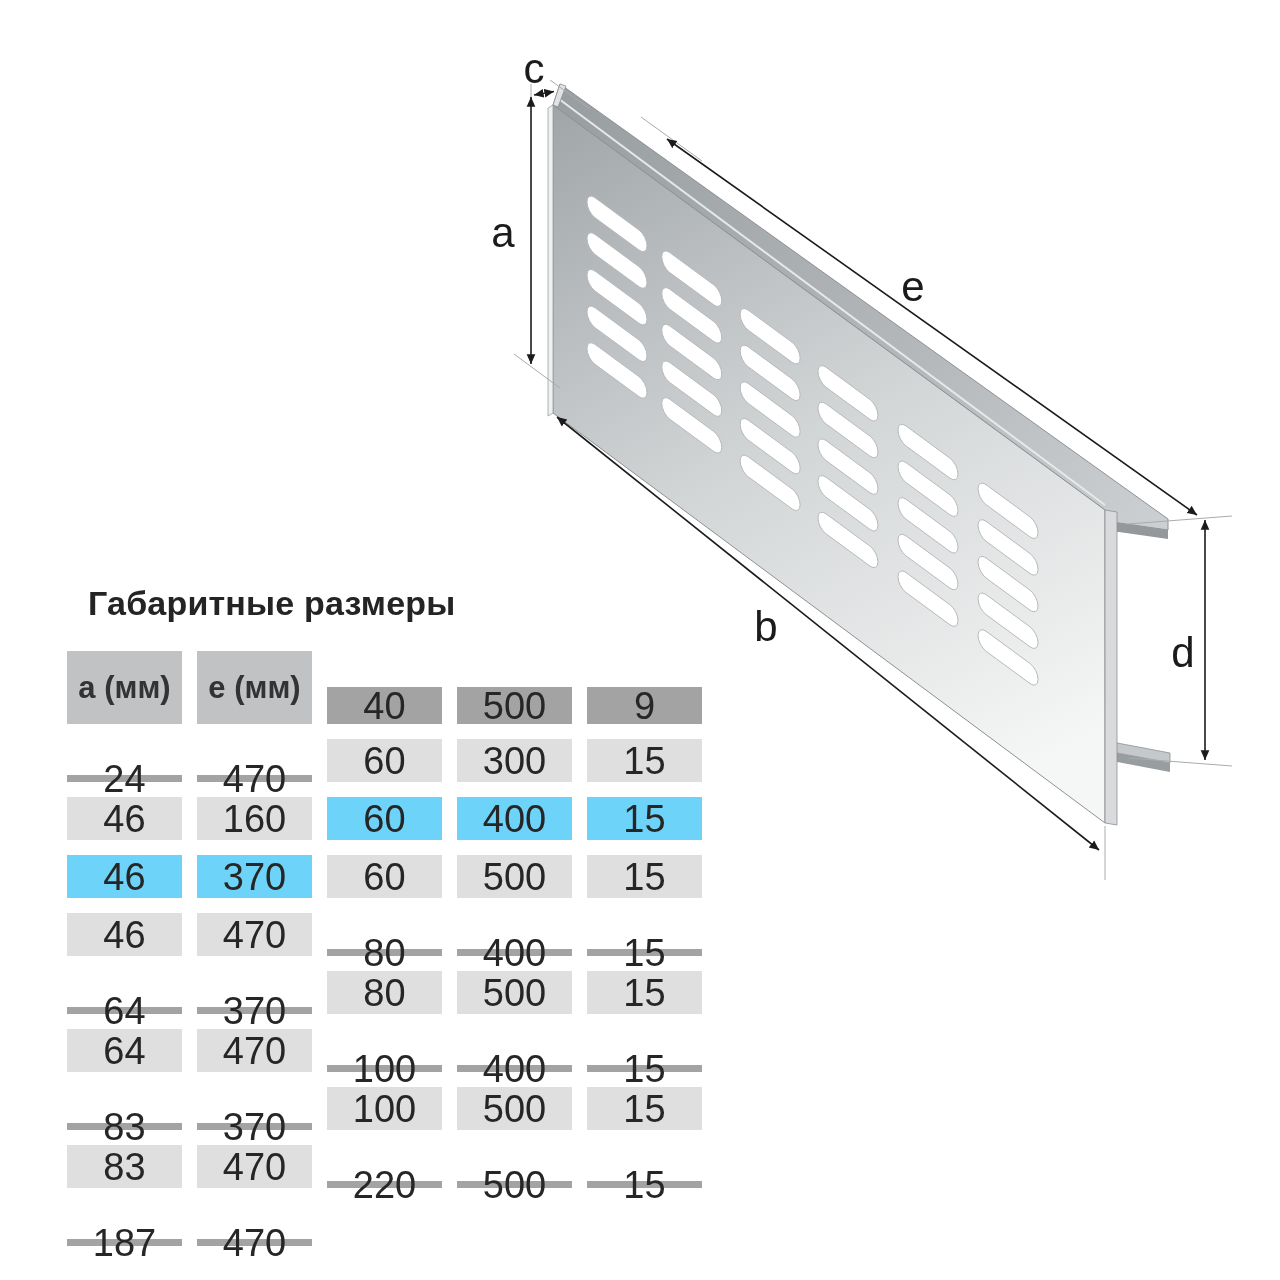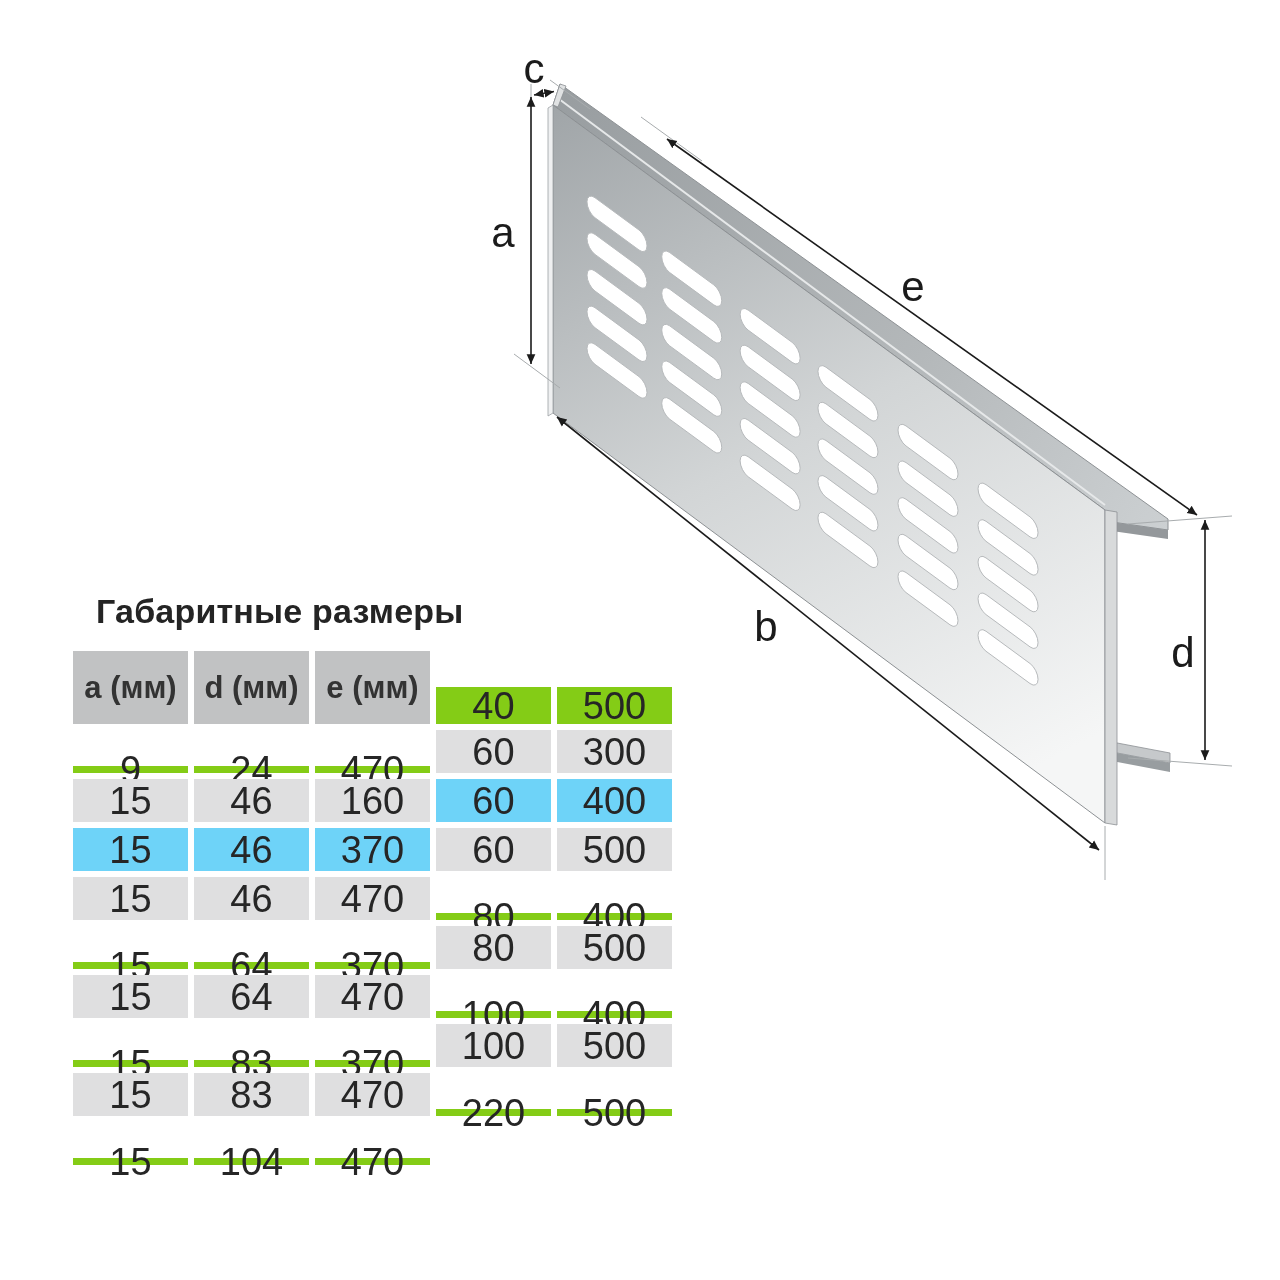--- a/index.html
+++ b/index.html
@@ -2,37 +2,37 @@
 <html style="--hl: #6ed3f8;"><head>
 <meta charset="utf-8">
 <style>
   html,body{margin:0;padding:0;background:#ffffff;}
   body{width:1280px;height:1280px;position:relative;overflow:hidden;
        font-family:"Liberation Sans", sans-serif;}
   .stage{position:absolute;inset:0;}
   svg{position:absolute;left:0;top:0;}
 
   .page-title{
-    position:absolute;left:84px;top:580px;margin:12px;
+    position:absolute;left:84px;top:580px;margin:4px;
     font-size:34px;font-weight:700;color:#242424;letter-spacing:.2px;
   }
 
   .dims-table{
-    position:absolute;left:73px;top:651px;
+    position:absolute;left:67px;top:651px;
     display:grid;
     grid-template-columns:repeat(5,115px);
     grid-template-rows:73px repeat(9,43px);
-    gap:6px;
+    gap:15px;
   }
   .cell{
     display:flex;align-items:center;justify-content:center;
     color:#262626;font-size:38px;line-height:1;
   }
   .cell.head{background:#c1c2c3;font-size:31px;font-weight:700;color:#333;}
-  .cell.light{background:#84cc16;margin-top:36px;}
+  .cell.light{background:#a3a3a3;margin-top:36px;}
   .cell.dark{background:#dfdfe0;}
   .cell.hl{background:var(--hl,#6ed3f8);}
 
   .dim-label{font-size:42px;fill:#1b1b1b;}
   .dimline{stroke:#1b1b1b;stroke-width:1.6;fill:none;}
   .extline{stroke:#a8acae;stroke-width:1;fill:none;}
   .slot{fill:#ffffff;stroke:#b7babc;stroke-width:1;}
 </style>
 </head>
 <body>
@@ -120,21 +120,20 @@
     <text class="dim-label" text-anchor="middle" x="503" y="247">a</text>
     <text class="dim-label" text-anchor="middle" x="913" y="301">e</text>
     <text class="dim-label" text-anchor="middle" x="766" y="641">b</text>
     <text class="dim-label" text-anchor="middle" x="1183" y="667">d</text>
   </svg>
 
   <h2 class="page-title">Габаритные размеры</h2>
 
   <div class="dims-table" id="dims-table">
       <div class="cell head">a (мм)</div>
-      <div class="cell head">d (мм)</div>
       <div class="cell head">e (мм)</div>
       <div class="cell light">40</div>
       <div class="cell light">500</div>
       <div class="cell light">9</div>
       <div class="cell light">24</div>
       <div class="cell light">470</div>
       <div class="cell dark">60</div>
       <div class="cell dark">300</div>
       <div class="cell dark">15</div>
       <div class="cell dark">46</div>
@@ -165,16 +164,16 @@
       <div class="cell light">83</div>
       <div class="cell light">370</div>
       <div class="cell dark">100</div>
       <div class="cell dark">500</div>
       <div class="cell dark">15</div>
       <div class="cell dark">83</div>
       <div class="cell dark">470</div>
       <div class="cell light">220</div>
       <div class="cell light">500</div>
       <div class="cell light">15</div>
-      <div class="cell light">104</div>
+      <div class="cell light">187</div>
       <div class="cell light">470</div>
     </div>
 </div>
 
 </body></html>

